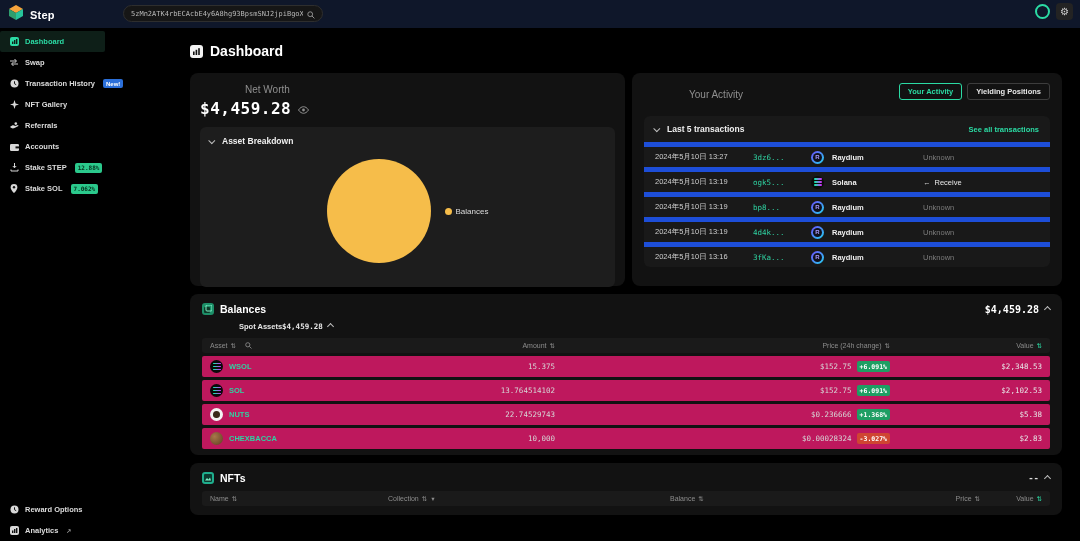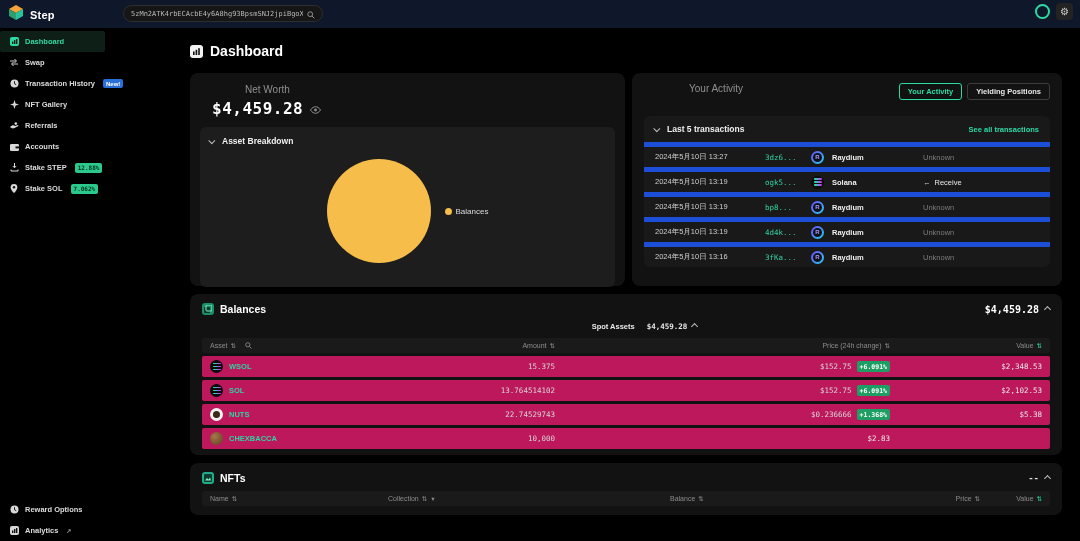--- a/index.html
+++ b/index.html
@@ -1,18 +1,18 @@
 <!DOCTYPE html>
 <html><head>
 <meta charset="utf-8">
 <style>
   * { margin:0; padding:0; box-sizing:border-box; }
   html,body { width:1080px; height:541px; background:#000; overflow:hidden;
     font-family:"Liberation Sans", sans-serif; color:#e6e6e6; }
-  .mono { font-family:"DejaVu Sans Mono", monospace;margin-left:12px; }
+  .mono { font-family:"DejaVu Sans Mono", monospace; }
 
   
   .topbar { position:absolute; left:0; top:0; width:1080px; height:28px; background:#0f172a; }
   .brand { position:absolute; left:8px; top:4px; display:flex; align-items:center; gap:6px; }
   .brand-name { font-size:11px; font-weight:700; color:#fff; letter-spacing:.2px; }
   .searchwrap { position:absolute; left:123px; top:5px; width:200px; height:17px;
     background:#161616; border:1px solid #2e2e2e; border-radius:9px;
     display:flex; align-items:center; padding:0 7px; gap:4px; }
   .searchwrap input { flex:1; background:transparent; border:none; outline:none;
     color:#b9b9b9; font-size:7px; font-family:"DejaVu Sans Mono", monospace; }
@@ -54,21 +54,21 @@
   .legend { display:flex; align-items:center; gap:4px; font-size:8px; color:#dcdcdc; }
   .legend-dot { width:7px; height:7px; border-radius:50%; }
 
   
   .chev { width:5px; height:5px; border-left:1.5px solid #bdbdbd; border-bottom:1.5px solid #bdbdbd; display:inline-block; }
   .chev.down { transform:rotate(-45deg) translateY(-1px); }
   .chev.up { transform:rotate(135deg); }
 
   
   .act-panel { height:213px; padding:10px 12px; position:relative; }
-  .act-head { display:flex; align-items:flex-start; justify-content:space-between; }
+  .act-head { display:flex; align-items:flex-end; justify-content:space-between; }
   .tabs { display:flex; gap:5px; }
   .tab { font-size:7.5px; font-weight:600; padding:3px 8px; border-radius:3px;
     border:1px solid #3d3d3d; color:#e8e8e8; background:transparent; cursor:pointer; }
   .tab.active { color:#2bdba4; border-color:#2bdba4; }
   .tx-card { margin-top:16px; background:#191919; border-radius:6px; overflow:hidden; }
   .tx-card-head { display:flex; align-items:center; justify-content:space-between; padding:8px 11px; }
   .tx-title { display:flex; align-items:center; gap:7px; font-size:8.5px; font-weight:700; color:#efefef; }
   .see-all { font-size:7.5px; font-weight:700; color:#2bdba4; cursor:pointer; }
   .tx-row { display:grid; grid-template-columns:98px 58px 112px 1fr; align-items:center;
     height:25px; padding:0 11px; border-top:5px solid #1d4ed8; font-size:7.5px; }
@@ -77,21 +77,21 @@
   .tx-plat { display:flex; align-items:center; gap:8px; font-weight:700; color:#f0f0f0; }
   .status { color:#e8e8e8; }
   .status.muted { color:#7c7c7c; }
   .status .arr { margin-right:4px; color:#cfcfcf; }
 
   
   .bal-panel { margin-top:8px; padding:9px 12px 6px; }
   .bal-head { display:flex; align-items:center; justify-content:space-between; }
   .bal-title { display:flex; align-items:center; gap:6px; font-size:10.5px; font-weight:700; color:#fff; }
   .bal-total { display:flex; align-items:center; gap:6px; font-size:10px; font-weight:700; color:#fff; }
-  .bal-sub { display:flex; align-items:center; justify-content:center; margin-top:7px;padding-left:37px; }
+  .bal-sub { display:flex; align-items:center; justify-content:flex-start; margin-top:7px;padding-left:37px; }
   .bal-sub .lbl { font-size:7.5px; font-weight:700; color:#e8e8e8; }
   .bal-sub .val { display:flex; align-items:center; gap:5px; font-size:7.5px; font-weight:700; color:#e8e8e8; }
   .grid4 { display:grid; grid-template-columns:150px 195px 335px 1fr; align-items:center; }
   .thead { height:15px; background:#1a1a1a; border-radius:3px; margin-top:7px;
     font-size:7px; color:#8c8c8c; padding:0 8px; }
   .th { display:flex; align-items:center; gap:3px; cursor:pointer; }
   .th.r { justify-content:flex-end; }
   .sort { font-size:6.5px; color:#8c8c8c; }
   .sort.green { color:#2bdba4; }
   .srch-mini { margin-left:6px; }
@@ -474,20 +474,24 @@
           <span class="chg up">+1.368%</span>
         </span>
       <span class="val-cell mono">$5.38</span>
     </div>
     <div class="grid4 b-row">
       <span class="asset-cell">
           <span class="coin chex"></span>
           <span class="asset-name">CHEXBACCA</span>
         </span>
       <span class="num mono">10,000</span>
+      <span class="price-cell">
+          <span class="num mono">$0.00028324</span>
+          <span class="chg down">-3.027%</span>
+        </span>
       <span class="val-cell mono">$2.83</span>
     </div>
   </div>
 
   <div class="panel nft-panel">
     <div class="nft-headrow">
       <div class="nft-title">
         <span class="icon-sq teal" style="width:12px;height:12px;">
           <svg width="8" height="8" viewBox="0 0 8 8">
               <rect width="8" height="8" rx="1" fill="#0c3b30"></rect>

